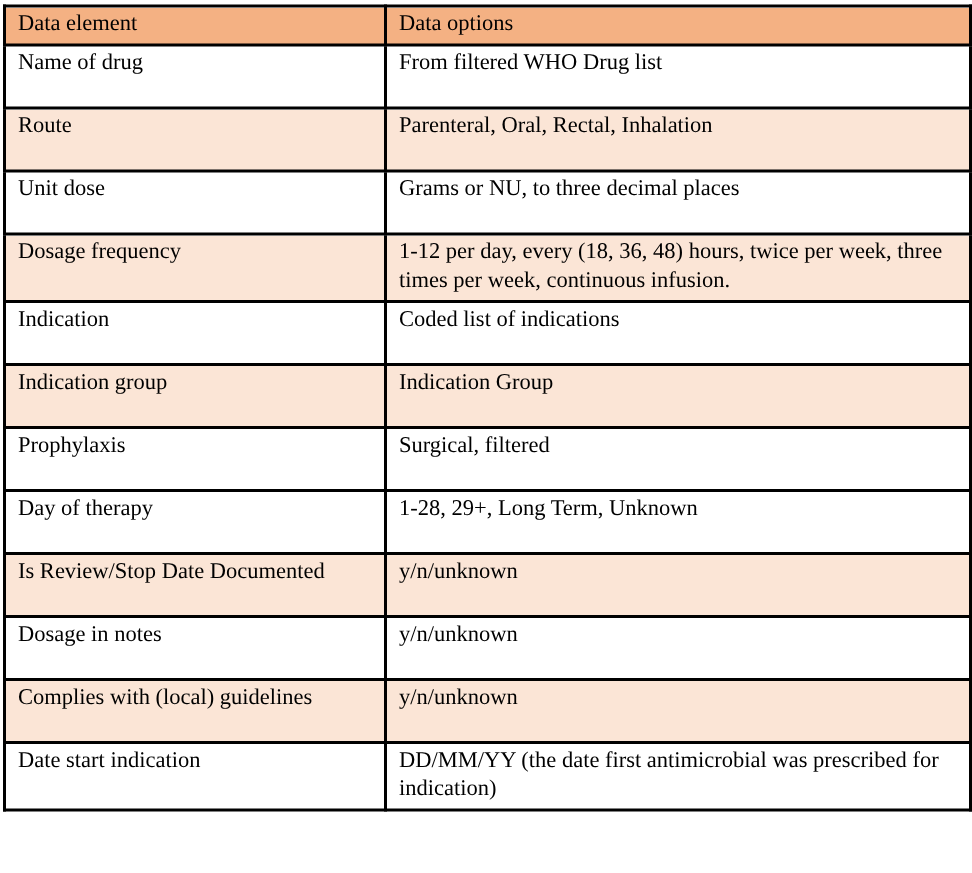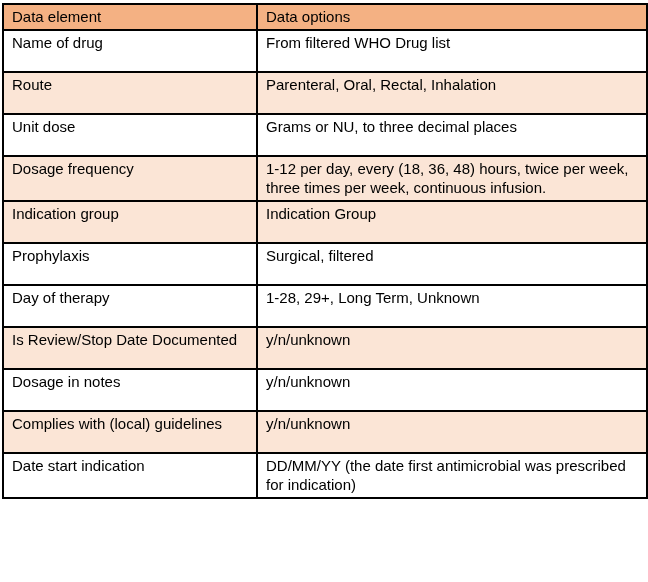--- a/index.html
+++ b/index.html
@@ -1,21 +1,21 @@
 <!DOCTYPE html>
 <html style="--header-bg: #F4B183; --alt-row-bg: #FBE5D6; --border-color: #000000;"><head>
 <meta charset="utf-8">
 <style>
   :root {
     --header-bg: #F4B183;
     --alt-row-bg: #FBE5D6;
     --border-color: #000000;
     --text-color: #000000;
   }
-  * { margin: 0; padding: 0; box-sizing: border-box; }
+  * { margin: 0; padding: 0; box-sizing: border-box; font-family: Liberation Serif, serif; }
   html, body {
     width: 648px;
     height: 582px;
     background: #ffffff;
     font-family: "Liberation Sans", "DejaVu Sans", sans-serif;
     overflow: hidden;
   }
   table.data-table {
     border-collapse: collapse;
     table-layout: fixed;
@@ -71,20 +71,24 @@
         <td>Parenteral, Oral, Rectal, Inhalation</td>
       </tr>
       <tr>
         <td>Unit dose</td>
         <td>Grams or NU, to three decimal places</td>
       </tr>
       <tr class="alt">
         <td>Dosage frequency</td>
         <td>1-12 per day, every (18, 36, 48) hours, twice per week, three times per week, continuous infusion.</td>
       </tr>
+      <tr>
+        <td>Indication</td>
+        <td>Coded list of indications</td>
+      </tr>
       <tr class="alt">
         <td>Indication group</td>
         <td>Indication Group</td>
       </tr>
       <tr>
         <td>Prophylaxis</td>
         <td>Surgical, filtered</td>
       </tr>
       <tr>
         <td>Day of therapy</td>

